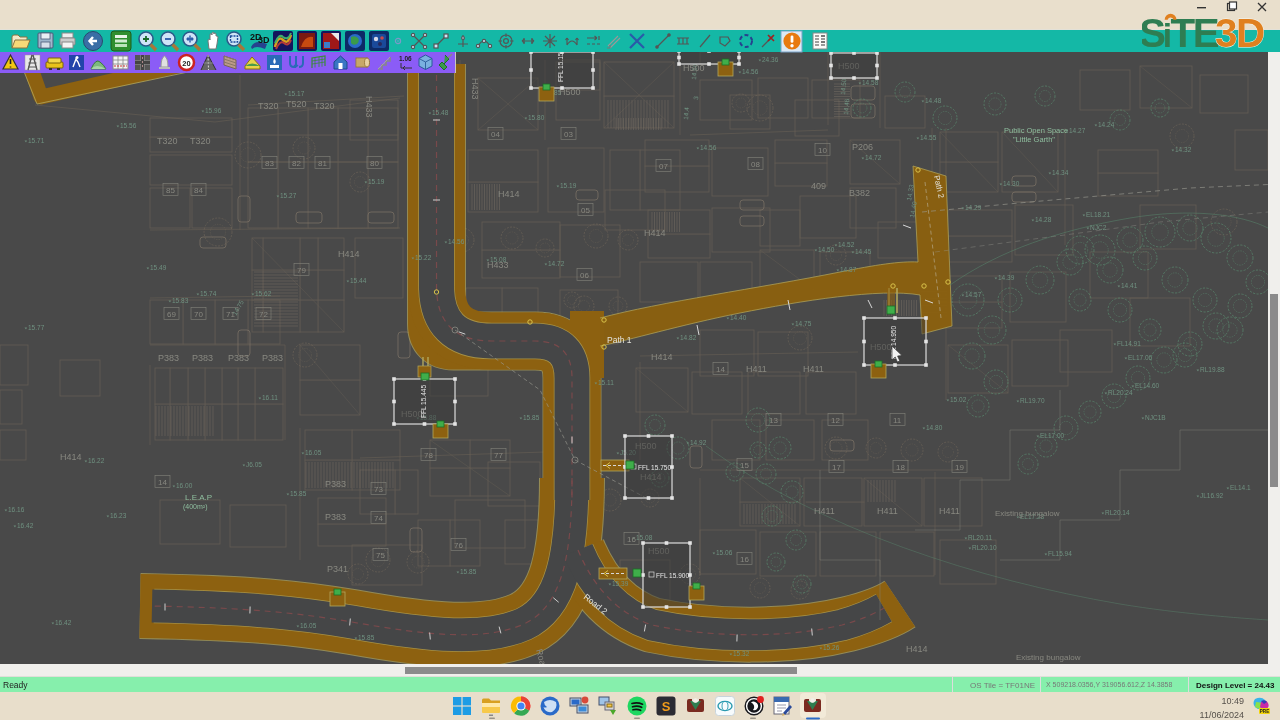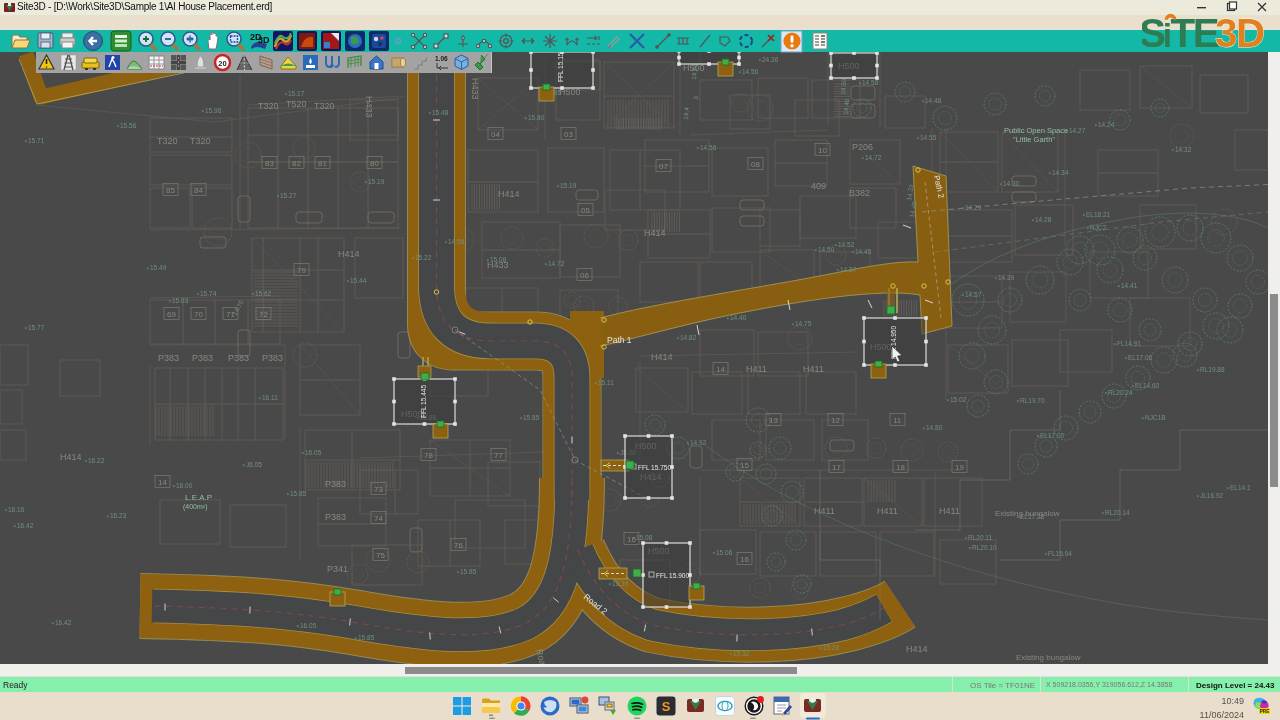--- a/index.html
+++ b/index.html
@@ -7,22 +7,22 @@
   #app{position:absolute;left:0;top:0;width:1280px;height:720px;}
   #titlebar{position:absolute;left:0;top:0;width:1280px;height:15px;background:#eceadb;
     font-size:10px;color:#111;}
   #titletext{position:absolute;left:17px;top:1px;font-size:10px;letter-spacing:-0.25px;}
   #winbtns{position:absolute;right:0;top:0;height:15px;width:110px;}
   #menubar{position:absolute;left:0;top:15px;width:1280px;height:14px;background:#f7f5ec;
     font-size:10px;letter-spacing:-0.2px;color:#1a1a1a;}
   .mi{position:absolute;top:0px;}
   #toolbar1{position:absolute;left:0;top:29px;width:1280px;height:23px;background:#14b8a6;
     border-top:1px solid #e3e1d8;box-sizing:border-box;padding-left:7px;}
-  #toolbar2{position:absolute;left:0;top:52px;width:456px;height:21px;background:#a3a3a3;
-    border-right:1px solid #c9c7bd;box-sizing:border-box;margin-left:36px;}
+  #toolbar2{position:absolute;left:0;top:52px;width:456px;height:21px;background:#8b5cf6;
+    border-right:1px solid #c9c7bd;box-sizing:border-box;}
   #canvas{position:absolute;left:0;top:52px;width:1268px;height:612px;background:#494949;overflow:hidden;}
   #vscroll{position:absolute;right:0;top:52px;width:12px;height:612px;background:#f0efec;}
   #vthumb{position:absolute;left:2px;top:242px;width:8px;height:193px;background:#8b8b8b;}
   #hscroll{position:absolute;left:0;top:664px;width:1280px;height:12px;background:#f0efec;}
   #hthumb{position:absolute;left:405px;top:3px;width:392px;height:7px;background:#8b8b8b;}
   #statusbar{position:absolute;left:0;top:676px;width:1280px;height:32px;background:#86efac;
     font-size:10px;color:#444;border-top:1px solid #e0dfda;box-sizing:border-box;white-space:nowrap;}
   #taskbar{position:absolute;left:0;top:692px;width:1280px;height:28px;background:#e8decb;}
   #logo{position:absolute;left:1142px;top:12px;width:134px;height:38px;}
   #clock{position:absolute;right:36px;top:694px;text-align:right;font-size:9px;color:#55504a;line-height:14px;}
@@ -1203,28 +1203,20 @@
           <path d="M12 4 L16 0" stroke="#888" stroke-width="1.6"></path>
         </g>
     </svg>
   </div>
   <div id="vscroll">
       <div id="vthumb"></div>
     </div>
   <div id="hscroll">
       <div id="hthumb"></div>
     </div>
-  <div id="titlebar">
-    <svg style="position:absolute;left:4px;top:2px" width="11" height="11" viewBox="0 0 11 11">
-      <rect x="0" y="1" width="11" height="9" rx="1" fill="#7a2020"></rect>
-      <path d="M2 3 L5.5 9 L9 3 Z" fill="#2e7d4f"></path>
-      <rect x="4" y="1" width="3" height="3" fill="#eee"></rect>
-    </svg>
-    <span id="titletext">Site3D - [D:\Work\Site3D\Sample 1\AI House Placement.erd]</span>
-  </div>
   <div id="winbtns">
     <svg width="110" height="15" viewBox="0 0 110 15">
       <rect x="27" y="7" width="9" height="1.4" fill="#333"></rect>
       <rect x="57.5" y="3.5" width="7" height="7" fill="none" stroke="#333" stroke-width="1.2"></rect>
       <rect x="59.5" y="2" width="7" height="7" fill="#fff" stroke="#333" stroke-width="1.2"></rect>
       <path d="M88 3 L96 11 M96 3 L88 11" stroke="#333" stroke-width="1.3"></path>
     </svg>
   </div>
   <div id="toolbar1">
     <svg width="840" height="23" viewBox="0 0 840 23">

